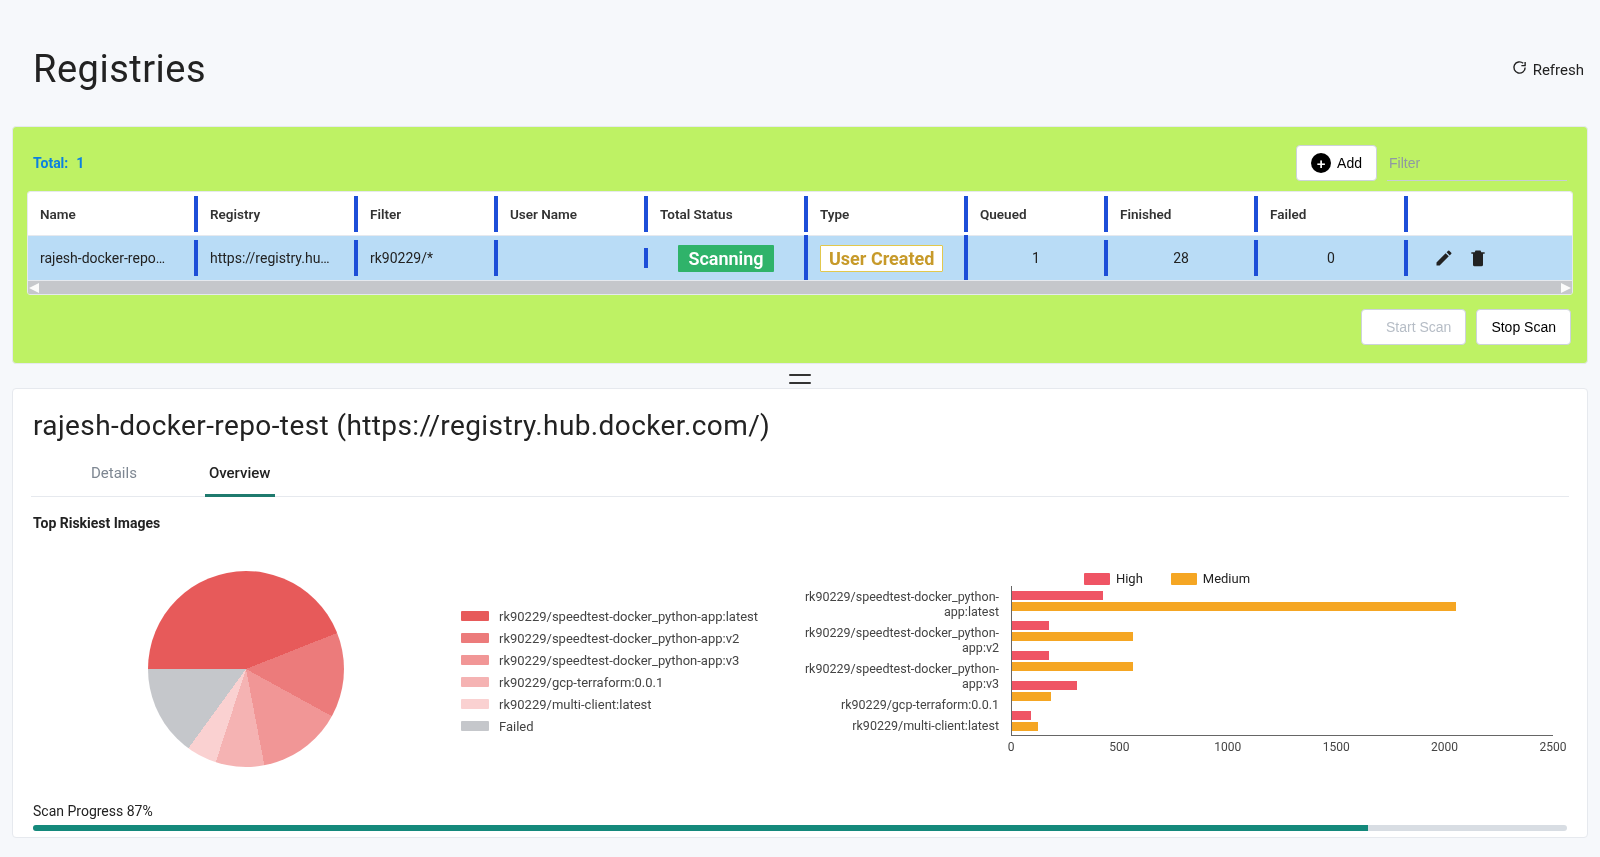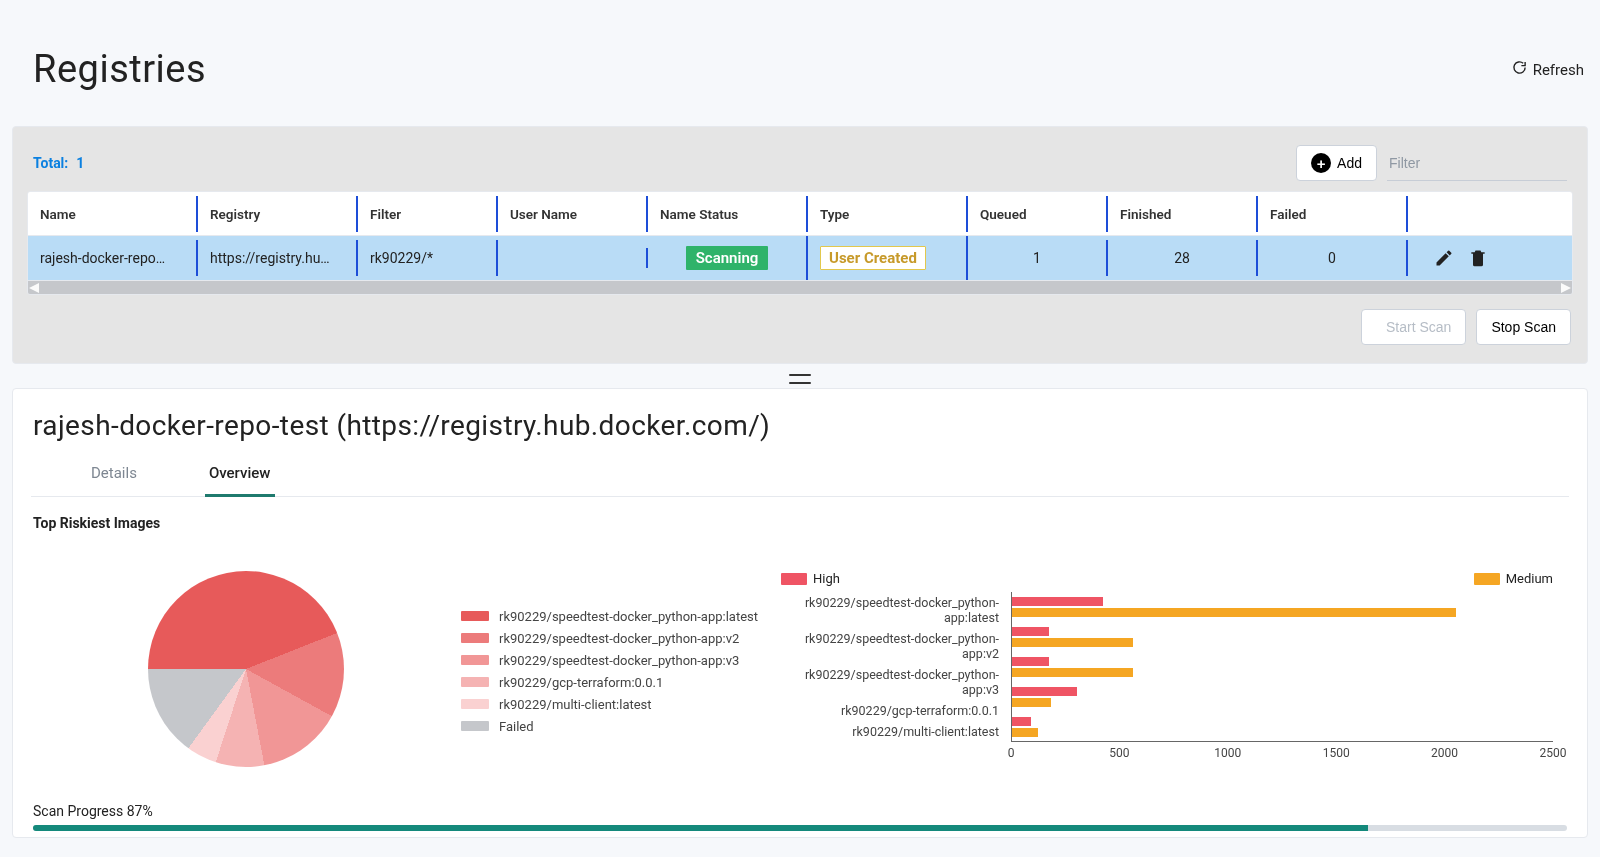--- a/index.html
+++ b/index.html
@@ -1,43 +1,43 @@
 <!DOCTYPE html>
 <html><head>
 <meta charset="utf-8">
 <style>
   * { box-sizing: border-box; }
   html, body { margin: 0; padding: 0; font-family: -apple-system, BlinkMacSystemFont, "Segoe UI", Roboto, Arial, sans-serif; background: #f6f8fb; color: #222; }
   .page { width: 1600px; min-height: 857px; padding: 10px 12px 0 12px; }
   .title-row { display: flex; align-items: center; justify-content: space-between; padding: 20px 4px 10px 4px; }
   h1.page-title { font-weight: 400; font-size: 38px; margin: 17px; letter-spacing: 0.5px; }
   .refresh { display: inline-flex; align-items: flex-end; gap: 6px; font-size: 15px; cursor: pointer; color: #222; }
-  .card { background: #e5e5e5; border: 1px solid #e6e9ee; border-radius: 4px; margin-top: 8px; padding: 14px 14px 18px 14px; }
+  .card { background: #bef264; border: 1px solid #e6e9ee; border-radius: 4px; margin-top: 8px; padding: 14px 14px 18px 14px; }
   .toolbar-row { display: flex; align-items: center; justify-content: space-between; padding: 4px 6px 10px 6px; }
   .total-label { color: #0b80e0; font-weight: 700; font-size: 14px; }
   .total-label .count { margin-left: 8px; font-weight: 700; }
   .toolbar-right { display: flex; align-items: center; gap: 10px; }
   .btn { display: inline-flex; align-items: center; gap: 6px; height: 36px; padding: 0 14px; border: 1px solid #ccd2db; border-radius: 4px; background: #fff; font-size: 14px; cursor: pointer; }
   .btn.disabled { color: #b6bdc6; cursor: default; padding-left: 24px; }
   .icon-circle { width: 20px; height: 20px; border-radius: 50%; background: #000; color: #fff; display: inline-flex; align-items: center; justify-content: center; font-weight: 700; font-size: 15px; line-height: 1; }
   .filter-input { width: 180px; height: 36px; border: none; border-bottom: 1px solid #c7cdd6; background: transparent; font-size: 14px; padding: 4px 2px; outline: none; color: #222; }
   .filter-input::placeholder { color: #8f98a3; }
 
   .grid { border: 1px solid #e6e9ee; border-radius: 3px; overflow: hidden; }
   .grid-head, .grid-row { display: grid; grid-template-columns: 170px 160px 140px 150px 160px 160px 140px 150px 150px 90px; align-items: center; }
   .grid-head { background: #fff; font-weight: 600; font-size: 13.5px; color: #333; height: 44px; border-bottom: 1px solid #e6e9ee; }
-  .grid-head > div, .grid-row > div { padding: 10px 12px; white-space: nowrap; overflow: hidden; text-overflow: ellipsis; border-right: 2px solid #1d4ed8; }
+  .grid-head > div, .grid-row > div { padding: 10px 12px; white-space: nowrap; overflow: hidden; text-overflow: ellipsis; border-right: 4px solid #1d4ed8; }
   .grid-head > div:last-child, .grid-row > div:last-child { border-right: none; }
   .grid-row { background: #b9dcf6; font-size: 14px; height: 44px; }
   .grid-scrollbar { height: 14px; background: #c5c7cb; border-top: 1px solid #e6e9ee; position: relative; }
   .grid-scrollbar::before, .grid-scrollbar::after { content: ""; position: absolute; top: 2px; width: 10px; height: 10px; background: #fafafa; }
   .grid-scrollbar::before { left: 1px; clip-path: polygon(100% 0, 100% 100%, 0 50%); }
   .grid-scrollbar::after { right: 1px; clip-path: polygon(0 0, 0 100%, 100% 50%); }
 
-  .badge { display: inline-block; padding: 3px 10px; border-radius: 1px; font-size: 15px; font-weight: 600; }
+  .badge { display: inline-block; padding: 3px 10px; border-radius: 1px; font-size: 18px; font-weight: 600; }
   .badge-green { background: #2fb36a; color: #fff; }
   .badge-yellow { background: #fff; border: 1px solid #e2c84d; color: #c79a2a; font-weight: 700; padding: 2px 8px; }
 
   .row-actions { display: flex; gap: 14px; justify-content: flex-end; padding-right: 10px !important; }
   .icon-btn { cursor: pointer; color: #222; }
   .icon-btn svg { width: 20px; height: 20px; display: block; }
 
   .actions-row { display: flex; justify-content: flex-end; gap: 10px; margin-top: 14px; padding-right: 2px; }
 
   .divider { display: flex; justify-content: center; margin: 10px 0 4px; }
@@ -57,21 +57,21 @@
   .pie-wrap { width: 430px; display: flex; justify-content: center; padding-top: 30px; }
   .pie { width: 196px; height: 196px; border-radius: 50%; transform: rotate(-90deg); }
 
   
   .pie-legend { width: 320px; padding-top: 64px; font-size: 13px; color: #444; }
   .pie-legend .item { display: flex; align-items: center; gap: 10px; height: 22px; }
   .swatch { width: 28px; height: 10px; border-radius: 1px; }
 
   
   .bar-wrap { flex: 1; padding-top: 30px; padding-right: 16px; }
-  .bar-legend { display: flex; justify-content: space-between; gap: 28px; font-size: 13px; margin-bottom: 6px; }
+  .bar-legend { display: flex; justify-content: center; gap: 28px; font-size: 13px; }
   .bar-legend .item { display: flex; align-items: center; gap: 6px; }
   .bar-plot { position: relative; height: 172px; }
   .bar-plot-inner { display: flex; height: 150px; }
   .bar-ylabels { width: 230px; display: flex; flex-direction: column; justify-content: space-around; font-size: 12.5px; color: #444; text-align: right; padding-right: 12px; }
   .bar-area { flex: 1; position: relative; border-left: 1px solid #666; border-bottom: 1px solid #666; }
   .bar-row-g { position: absolute; left: 0; right: 0; height: 30px; display: flex; flex-direction: column; justify-content: center; gap: 2px; }
   .bar { height: 9px; background: #ef5350; border-radius: 0; }
   .bar.high { background: #ef5464; }
   .bar.med  { background: #f5a623; }
   .bar-xaxis { position: absolute; left: 230px; right: 0; bottom: 0; height: 22px; border-top: none; }
@@ -113,21 +113,21 @@
         <input class="filter-input" placeholder="Filter" style="">
       </div>
     </div>
 
     <div class="grid">
       <div class="grid-head">
         <div>Name</div>
         <div>Registry</div>
         <div>Filter</div>
         <div>User Name</div>
-        <div>Name Status</div>
+        <div>Total Status</div>
         <div>Type</div>
         <div>Queued</div>
         <div>Finished</div>
         <div>Failed</div>
         <div></div>
       </div>
       <div class="grid-row">
         <div>rajesh-docker-repo…</div>
         <div>https://registry.hu…</div>
         <div>rk90229/*</div>

